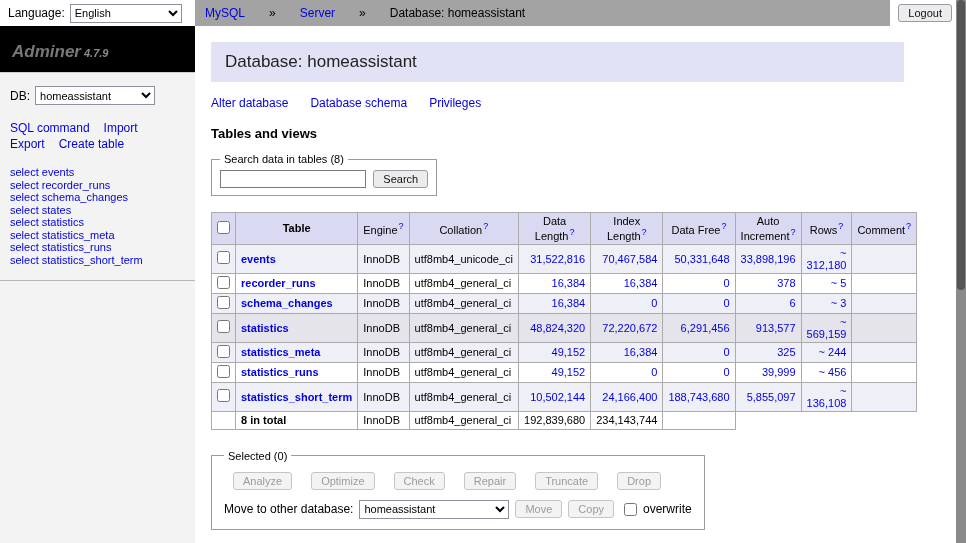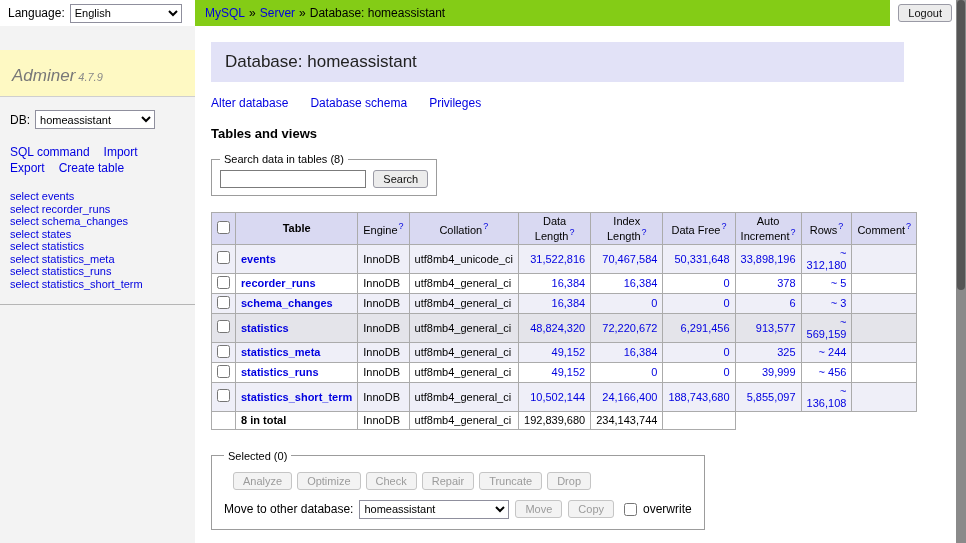--- a/index.html
+++ b/index.html
@@ -10,40 +10,40 @@
     color: #000;
     background: #fff;
     overflow: hidden;
   }
   .page { position: relative; width: 966px; height: 543px; overflow: hidden; }
 
   
   .topbar { display: flex; align-items: stretch; height: 26px; }
   .lang-area { width: 195px; flex: none; display: flex; align-items: center; gap: 5px; padding-left: 8px; background: #fff; }
   .lang-area select { width: 112px; font-size: 11px; }
-  .breadcrumb { flex: 1; background: #84cc16; display: flex; align-items: center; padding: 0 10px; font-size: 12px; }
+  .breadcrumb { flex: 1; background: #a3a3a3; display: flex; align-items: center; padding: 0 10px; font-size: 12px; gap: 20px; }
   .bc-sep { margin: 0 4px; color: #000; }
   .bc-cur { color: #000; }
   .logout-area { flex: none; display: flex; align-items: center; padding: 0 14px 0 8px; background: #fff; }
 
   select { font-family: inherit; font-size: 11px; border: 1px solid #8f8f9d; background: #fff; height: 19px; }
   .btn {
     font-family: inherit; font-size: 11px; color: #111;
     background: #ececec; border: 1px solid #9a9aa5; border-radius: 3px;
     padding: 2px 9px; cursor: pointer;
   }
   .btn:disabled { color: #9b9b9b; border-color: #c5c5c5; background: #f3f3f3; }
   .link { color: #0000e0; text-decoration: none; cursor: pointer; }
 
   
   .body-row { display: flex; height: 517px; overflow: hidden; }
 
   
   .sidebar { width: 195px; flex: none; background: #f3f3f3; overflow: hidden; }
-  .sidebar h1 { background: #fef9c3; border-bottom: 1px solid #cfcfcf; padding: 9px 12px; font-weight: normal; margin-top: 24px; }
+  .sidebar h1 { background: #000000; border-bottom: 1px solid #cfcfcf; padding: 9px 12px; font-weight: bold; }
   .sidebar .logo { font-style: italic; font-size: 17px; color: #787878; }
   .sidebar .ver { font-style: italic; font-size: 11px; color: #8a8a8a; margin-left: 3px; }
   .db-row { padding: 13px 10px 9px; display: flex; align-items: center; gap: 5px; }
   .db-row select { width: 120px; }
   .side-actions { padding: 6px 10px 4px; }
   .action-line { line-height: 16px; }
   .action-line a { margin-right: 14px; }
   .table-links { list-style: none; padding: 10px 10px 14px; border-bottom: 1px solid #b5b5b5; }
   .table-links li { line-height: 12.5px; }
   .table-links a { font-size: 11px; text-align: center; }
@@ -80,21 +80,21 @@
   .tbl-link { color: #0000e0; font-weight: bold; text-decoration: none; }
   .name-cell { text-align: left; }
   .tables tbody tr:nth-child(odd) td { background: #efeff8; }
   .tables tbody tr:nth-child(4) td { background: #e4e4ea; }
   .tables tfoot td { background: #fff; margin-top: 40px; }
   .tables tfoot td.blank { border: none; background: transparent; }
   .total-name { font-weight: bold; }
 
   
   .selected-fs { display: inline-block; padding: 8px 12px 10px; margin: 4px 0 8px; min-width: 400px; }
-  .sel-buttons { display: flex; gap: 5px; margin: 2px 0 10px; padding-left: 9px; }
+  .sel-buttons { display: flex; gap: 19px; margin: 2px 0 10px; padding-left: 9px; }
   .move-row { display: flex; align-items: center; gap: 6px; font-size: 12px; }
   .move-row select { width: 150px; }
   .move-row input[type=checkbox] { margin-left: 4px; }
 
   
   .scrollbar { position: absolute; right: 0; top: 0; width: 10px; height: 543px; background: #8a8a8a; }
   .scroll-thumb { position: absolute; top: 0; left: 1px; width: 8px; height: 290px; background: #555; border-radius: 4px; }
 </style>
 </head>
 <body>

